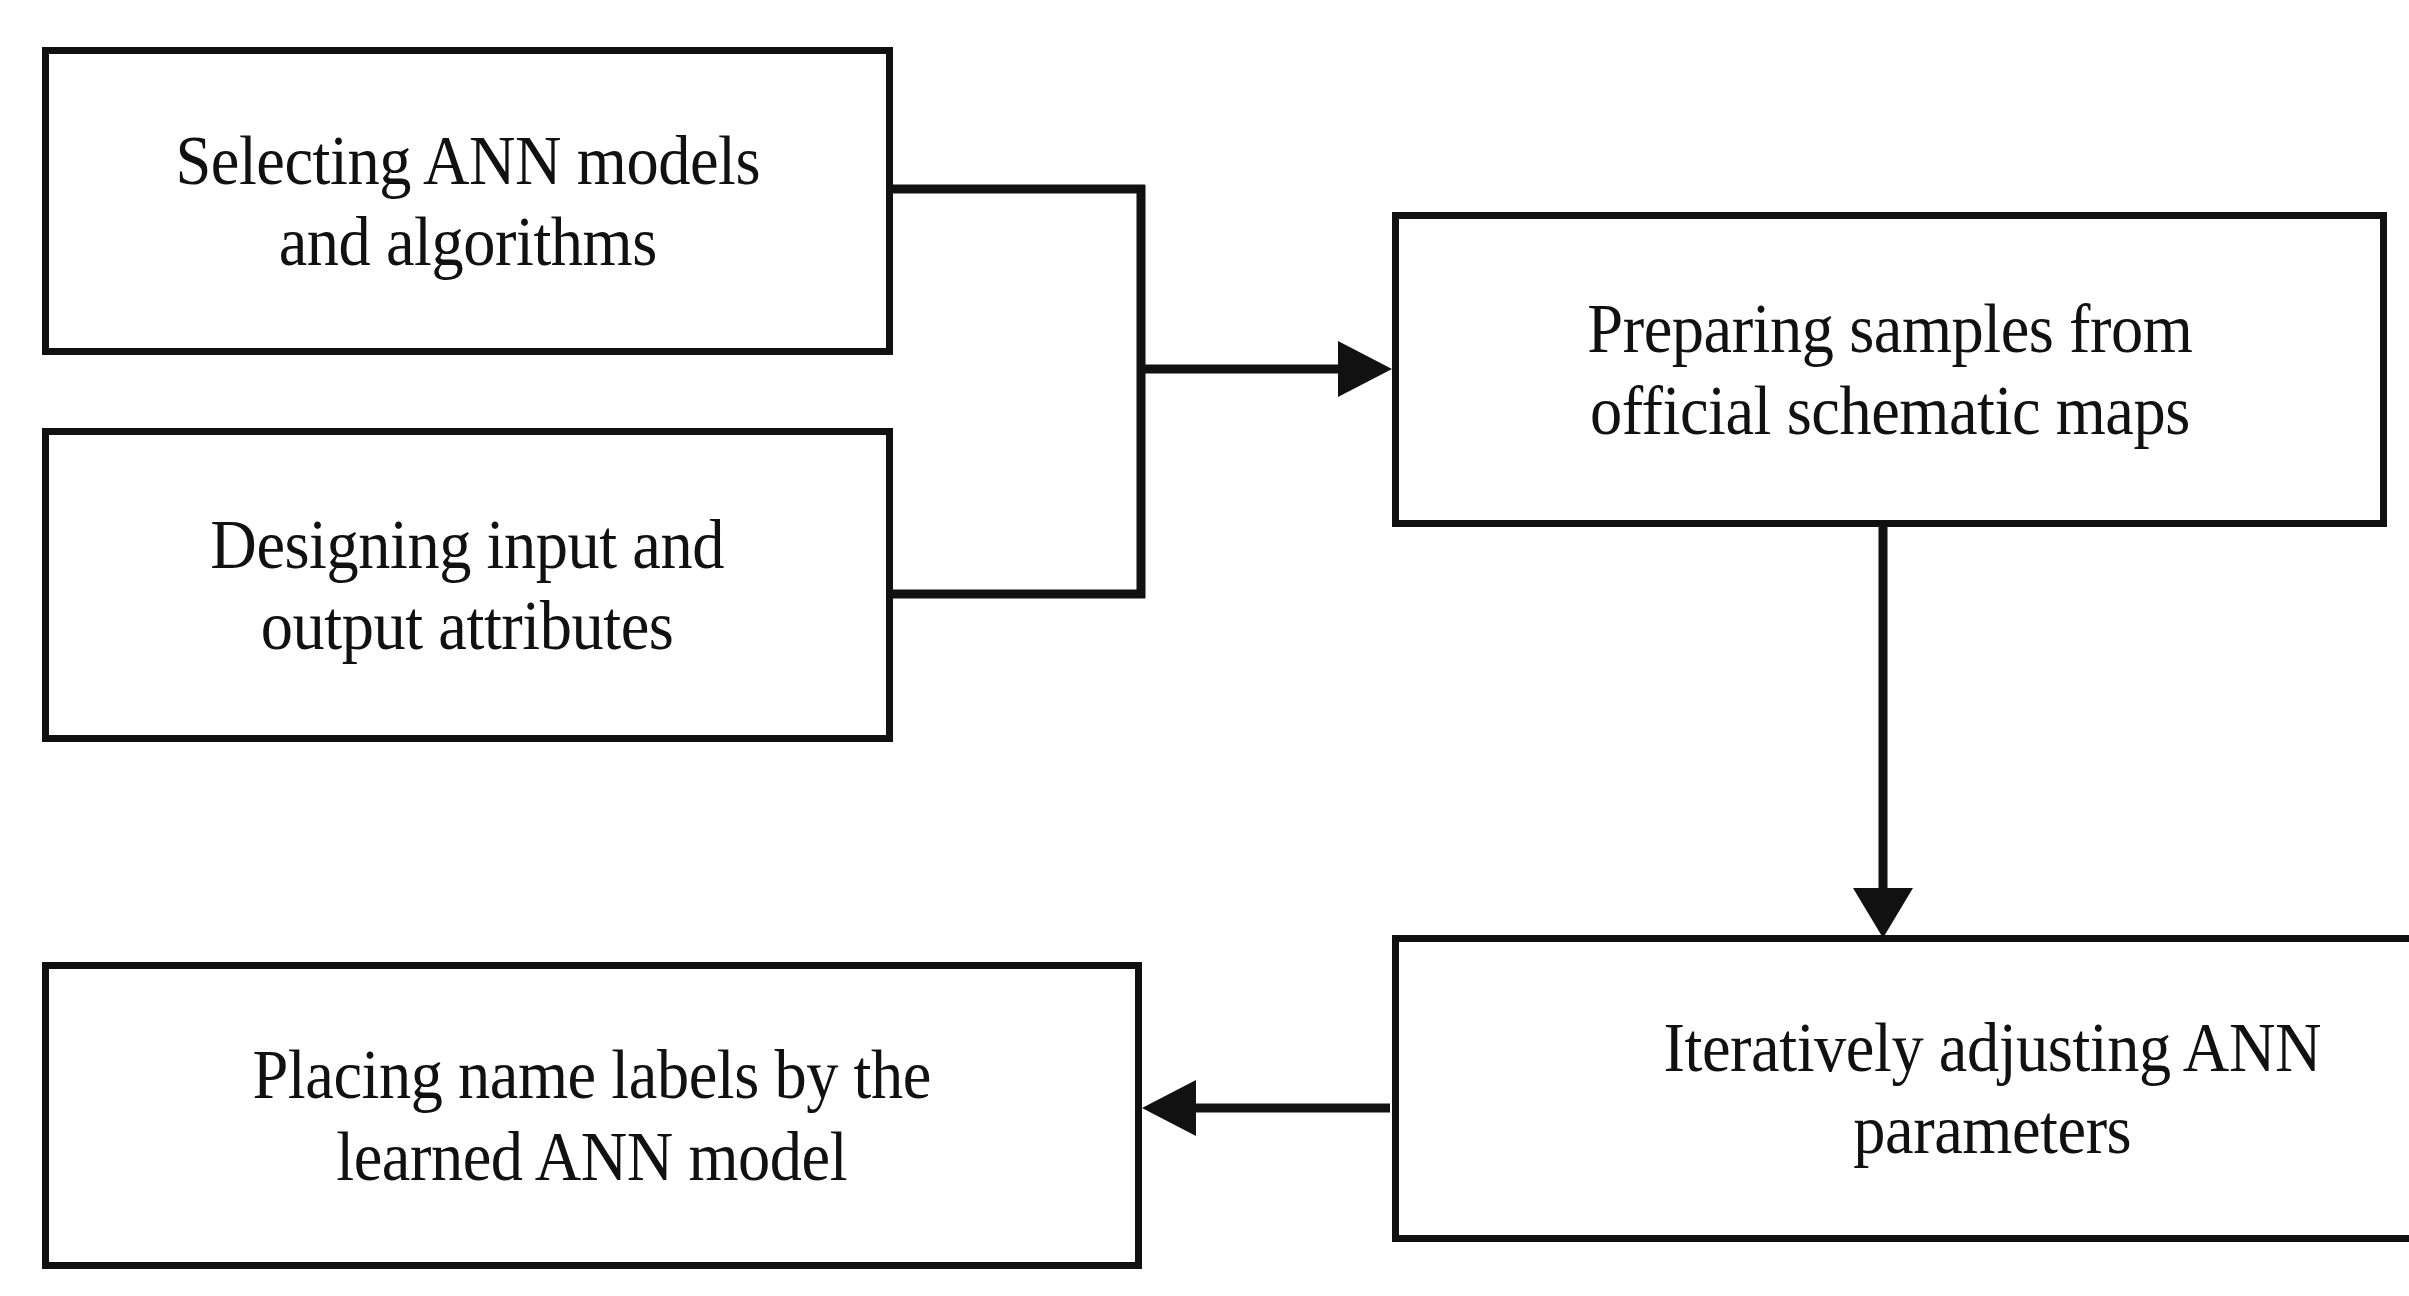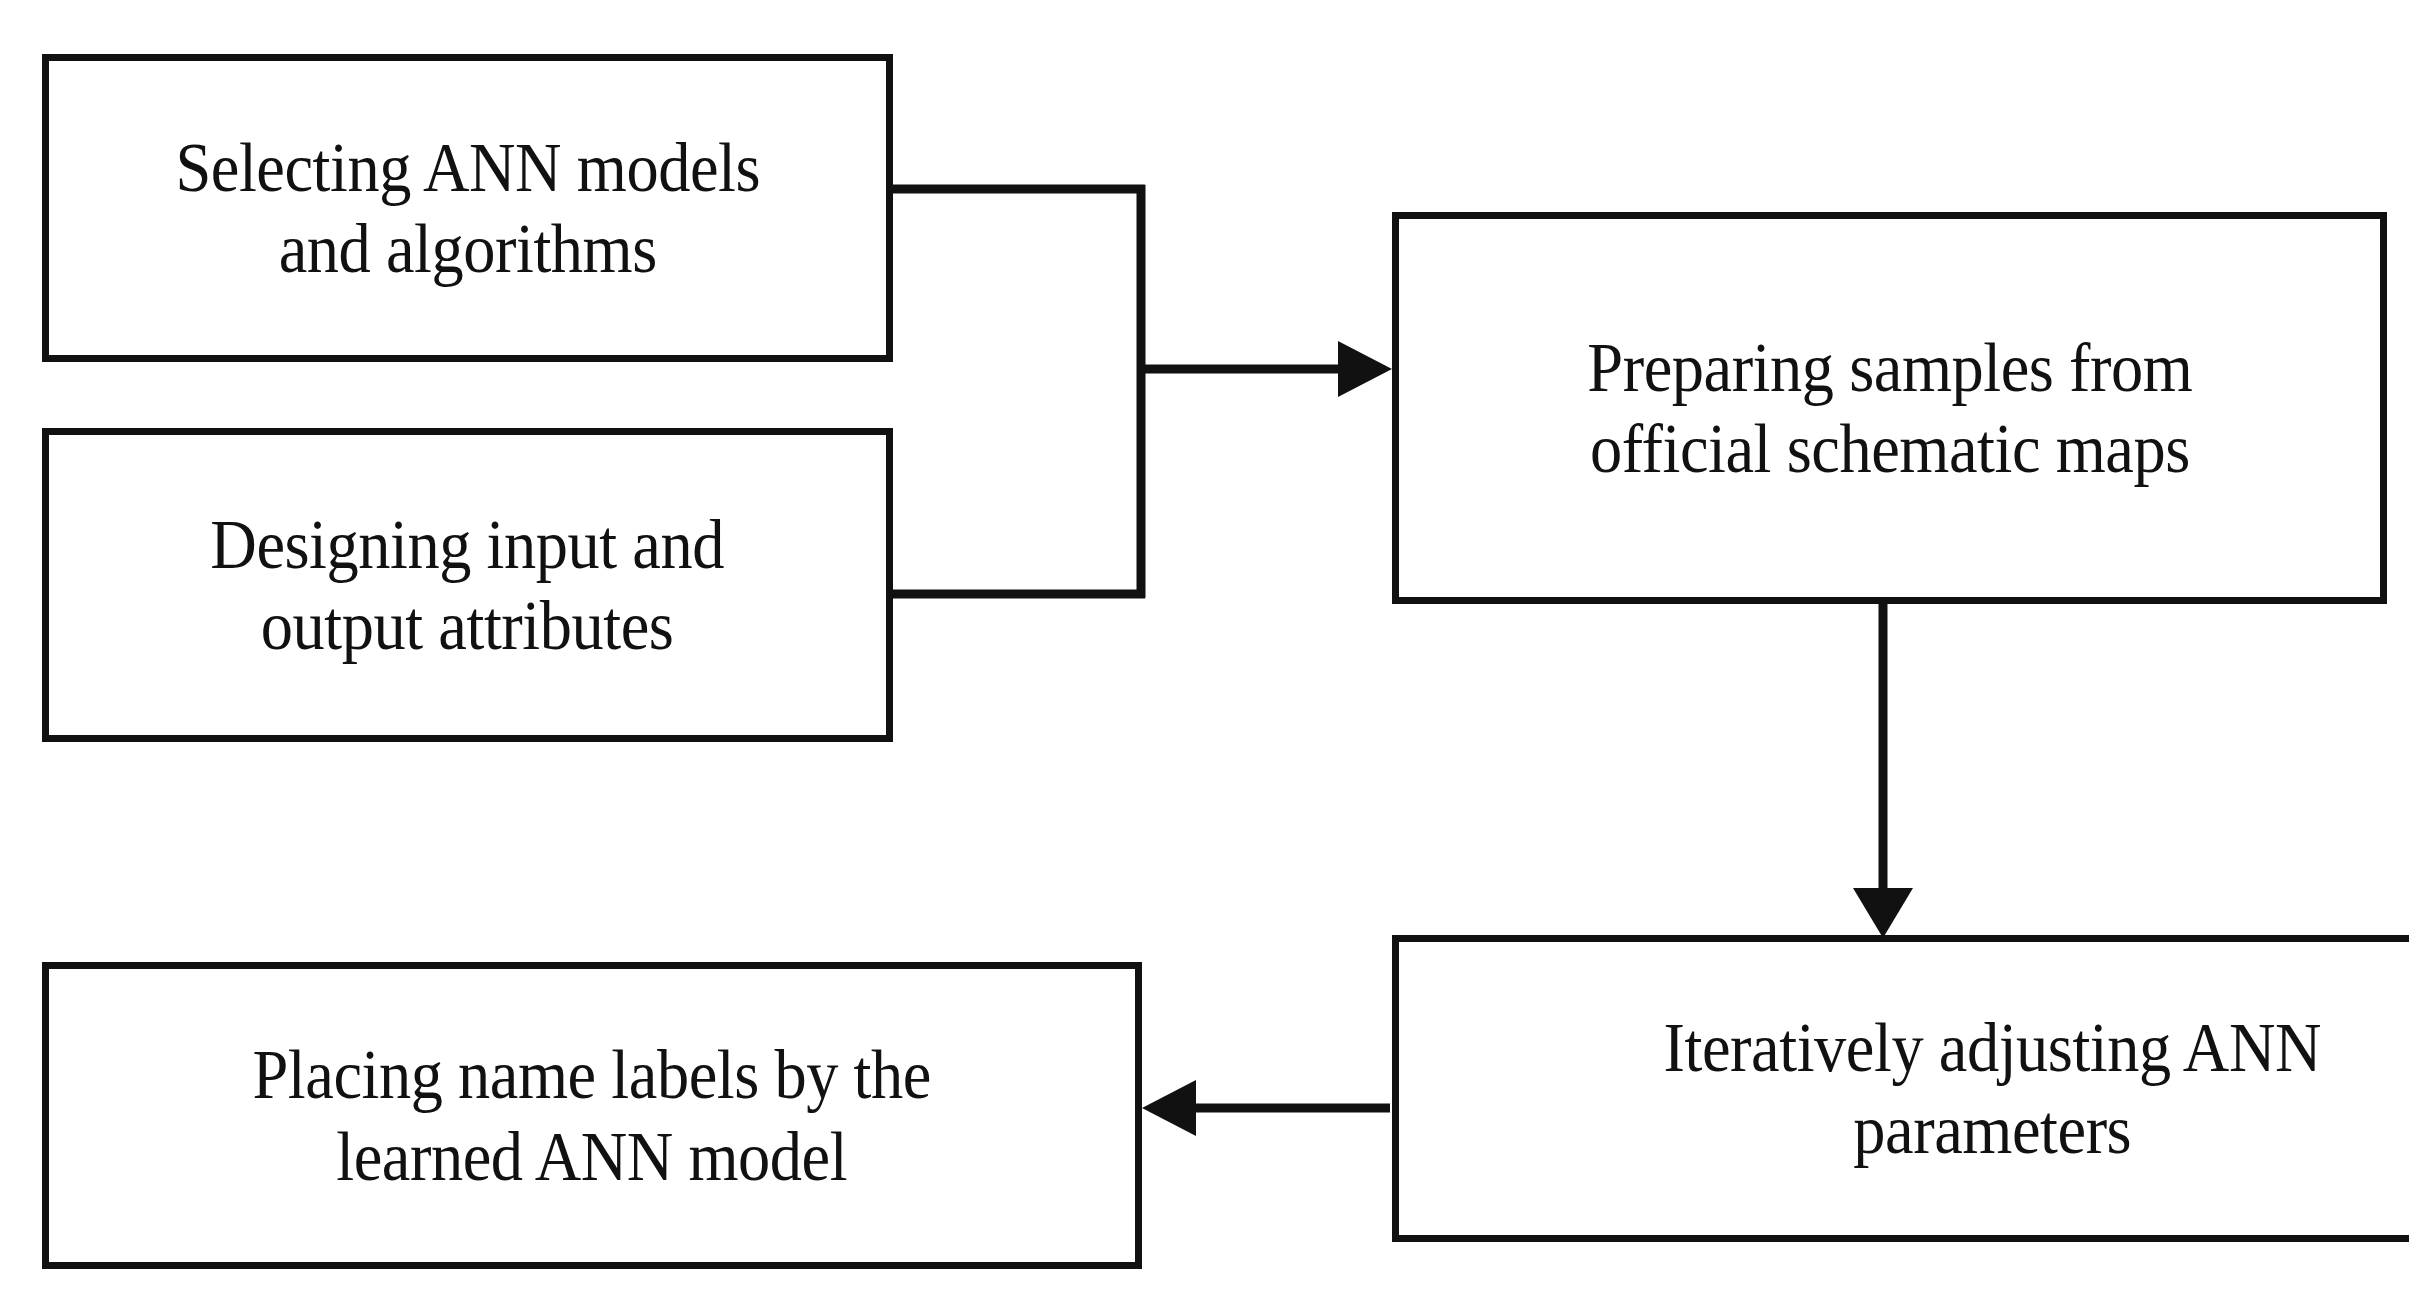--- a/index.html
+++ b/index.html
@@ -32,23 +32,23 @@
     color: #111111;
     font-size: 70px;
     line-height: 1.16;
     letter-spacing: -0.5px;
     transform: scaleX(0.92);
     transform-origin: center center;
     white-space: pre-line;
     padding: 0 26px;
   }
   
-  #node-select        { left: 42px;   top: 47px;   width: 851px;  height: 308px; margin-top: 7px; }
+  #node-select        { left: 42px;   top: 47px;   width: 851px;  height: 308px; }
   #node-design        { left: 42px;   top: 428px;  width: 851px;  height: 314px; }
-  #node-prepare       { left: 1392px; top: 212px;  width: 995px;  height: 392px; }
+  #node-prepare       { left: 1392px; top: 212px;  width: 995px;  height: 315px; }
   #node-adjust        { left: 1392px; top: 935px;  width: 1201px;  height: 307px; }
   #node-place         { left: 42px;   top: 962px;  width: 1100px; height: 307px; }
 
   
   #connectors {
     position: absolute;
     left: 0; top: 0;
     width: 2409px;
     height: 1296px;
     pointer-events: none;

